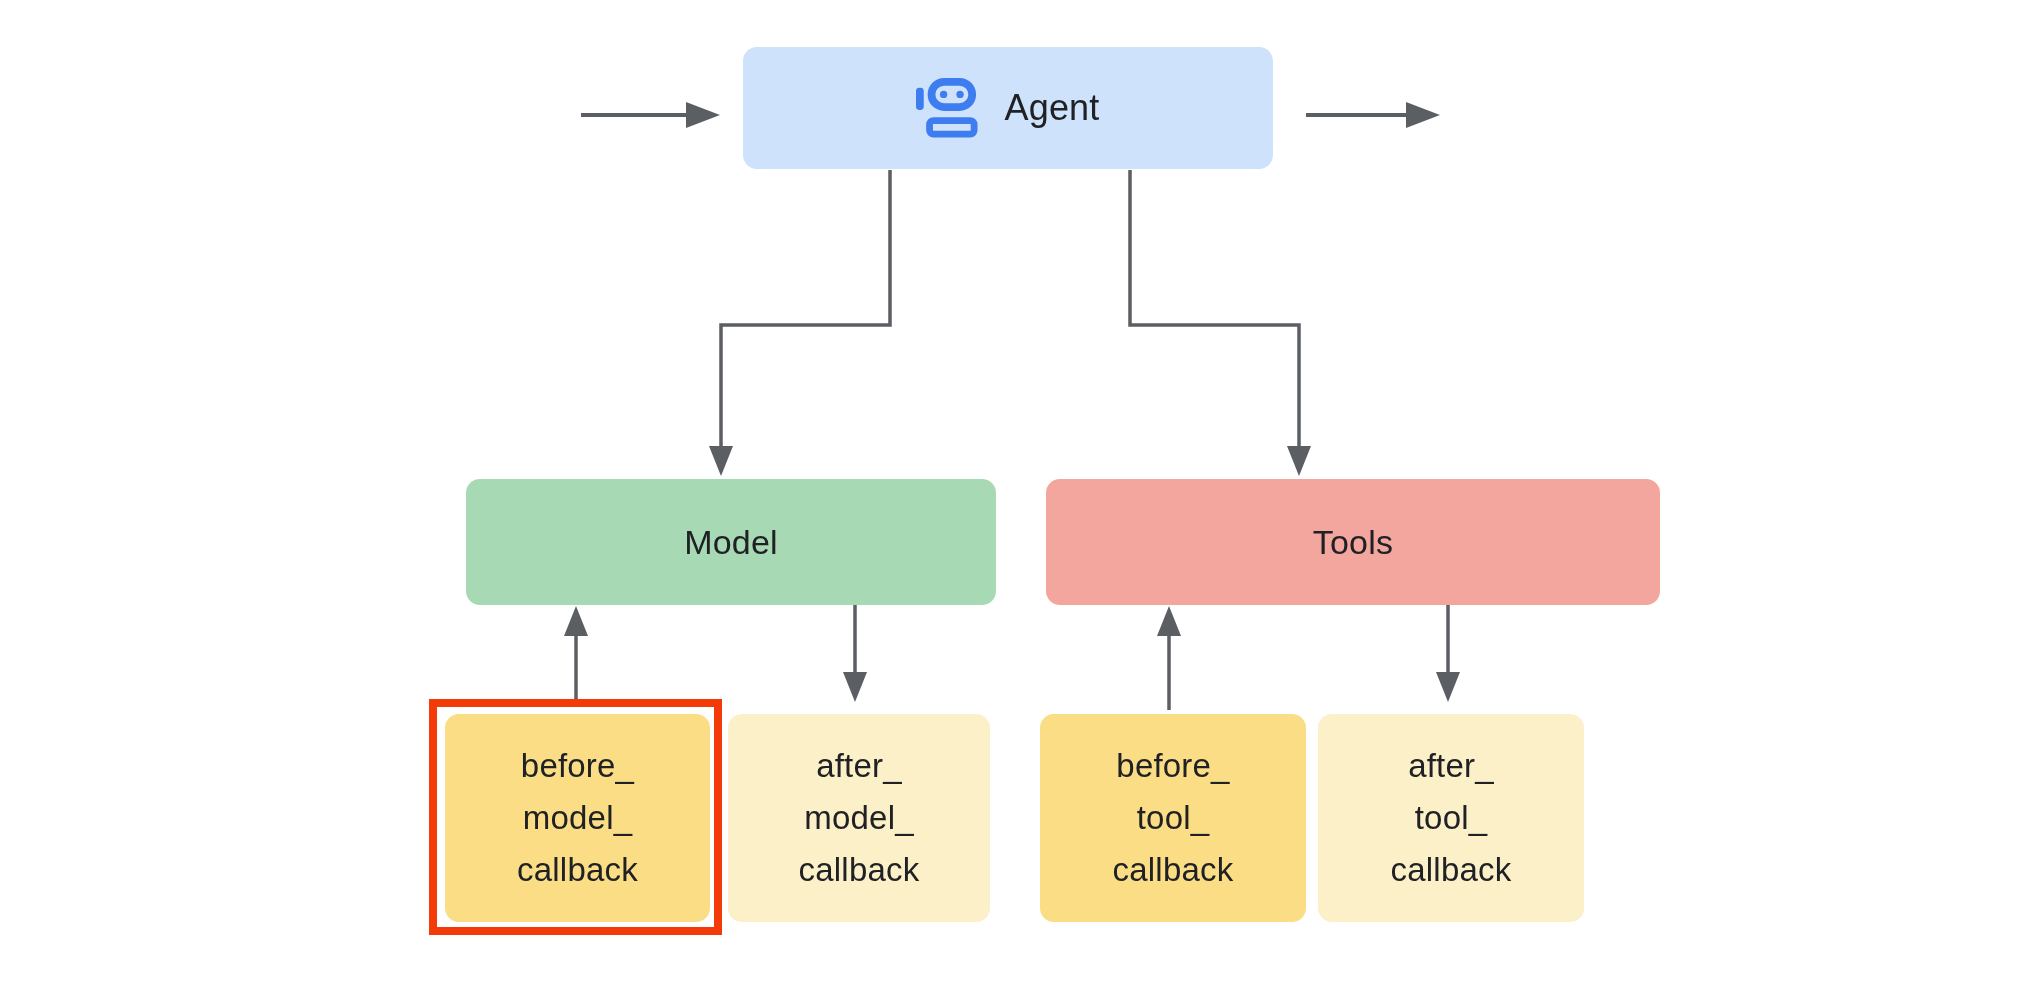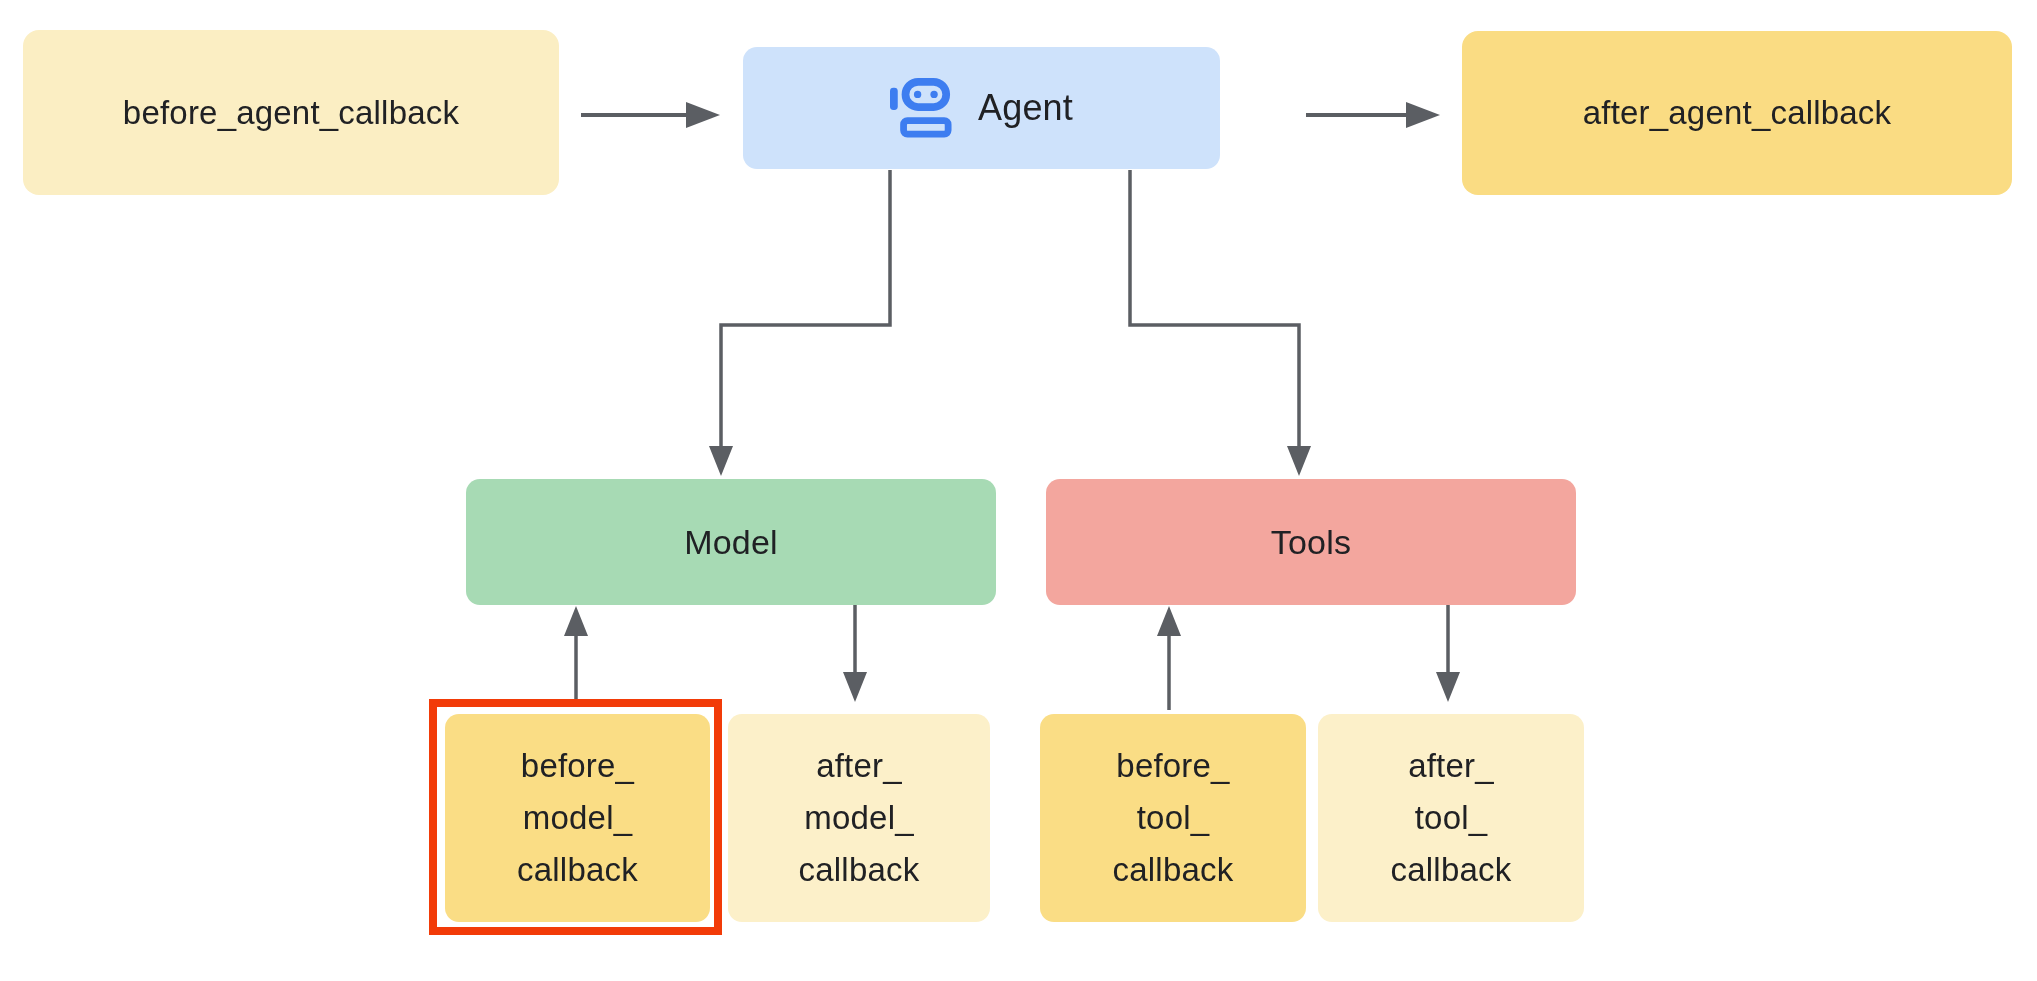--- a/index.html
+++ b/index.html
@@ -18,25 +18,25 @@
     justify-content:center;
     text-align:center;
     border-radius:16px;
     font-size:33px;
     letter-spacing:0.2px;
     color:#202124;
   }
   .multiline{flex-direction:column;line-height:52px;text-align:right;}
   
   .n-before-agent{left:23px;top:30px;width:536px;height:165px;background:#FBEEC3;}
-  .n-agent{left:743px;top:47px;width:477px;height:122px;background:#CEE2FB;border-radius:14px;gap:26px;font-size:36px;}
+  .n-agent{left:743px;top:47px;width:530px;height:122px;background:#CEE2FB;border-radius:14px;gap:26px;font-size:36px;}
   .n-after-agent{left:1462px;top:31px;width:550px;height:164px;background:#FADC83;}
   
   .n-model{left:466px;top:479px;width:530px;height:126px;background:#A7DAB4;border-radius:14px;font-size:34px;}
-  .n-tools{left:1046px;top:479px;width:530px;height:126px;background:#F3A69E;border-radius:14px;font-size:34px;}
+  .n-tools{left:1046px;top:479px;width:614px;height:126px;background:#F3A69E;border-radius:14px;font-size:34px;}
   
   .n-before-model{left:445px;top:714px;width:265px;height:208px;background:#FADD85;border-radius:14px;}
   .n-after-model{left:728px;top:714px;width:262px;height:208px;background:#FCF0C9;border-radius:14px;}
   .n-before-tool{left:1040px;top:714px;width:266px;height:208px;background:#FADD85;border-radius:14px;}
   .n-after-tool{left:1318px;top:714px;width:266px;height:208px;background:#FCF0C9;border-radius:14px;}
   
   .highlight-frame{
     position:absolute;
     left:429px;top:699px;width:293px;height:236px;
     border:8px solid #F23B08;
@@ -93,38 +93,32 @@
         <polygon points="1169,606 1157,636 1181,636" stroke="none"></polygon>
       </g>
 
       <g>
         <line x1="1448" y1="605" x2="1448" y2="674" stroke-width="3.5" fill="none"></line>
         <polygon points="1448,702 1436,672 1460,672" stroke="none"></polygon>
       </g>
     </g>
   </svg>
 
-  <div class="node n-before-agent">
-    <span>before_agent_callback</span>
-  </div>
 
   <div class="node n-agent">
     <svg class="robot-icon" width="62" height="64" viewBox="0 0 64 66" xmlns="http://www.w3.org/2000/svg">
       <rect x="0" y="12" width="8" height="23" rx="3.5" fill="#3D7DF0"></rect>
       <rect x="16" y="6" width="42" height="26" rx="13" fill="none" stroke="#3D7DF0" stroke-width="8"></rect>
       <circle cx="28.5" cy="19" r="3.8" fill="#3D7DF0"></circle>
       <circle cx="45.5" cy="19" r="3.8" fill="#3D7DF0"></circle>
       <rect x="14" y="46" width="46" height="14" rx="4" fill="none" stroke="#3D7DF0" stroke-width="7"></rect>
     </svg>
     <span class="agent-label">Agent</span>
   </div>
 
-  <div class="node n-after-agent">
-    <span>after_agent_callback</span>
-  </div>
 
   <div class="node n-model">
     <span>Model</span>
   </div>
   <div class="node n-tools">
     <span>Tools</span>
   </div>
 
   <div class="highlight-frame"></div>
 

